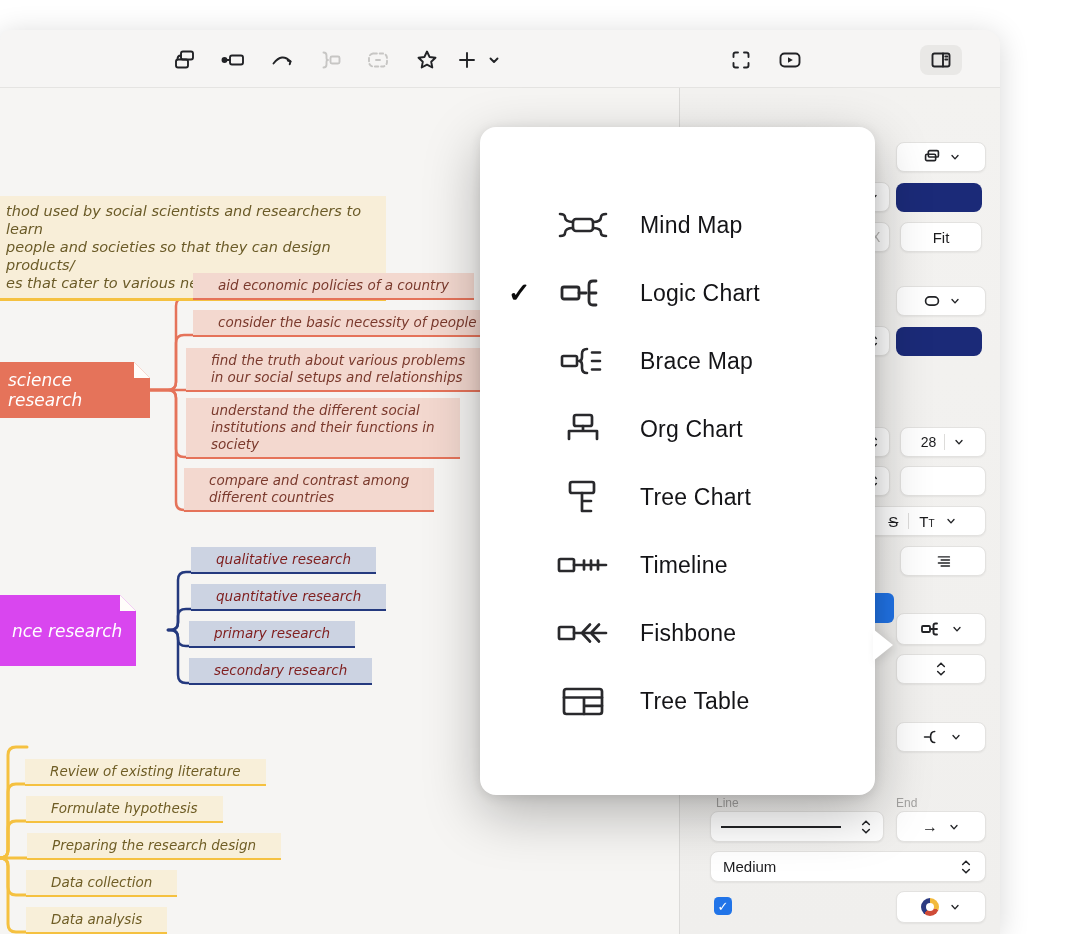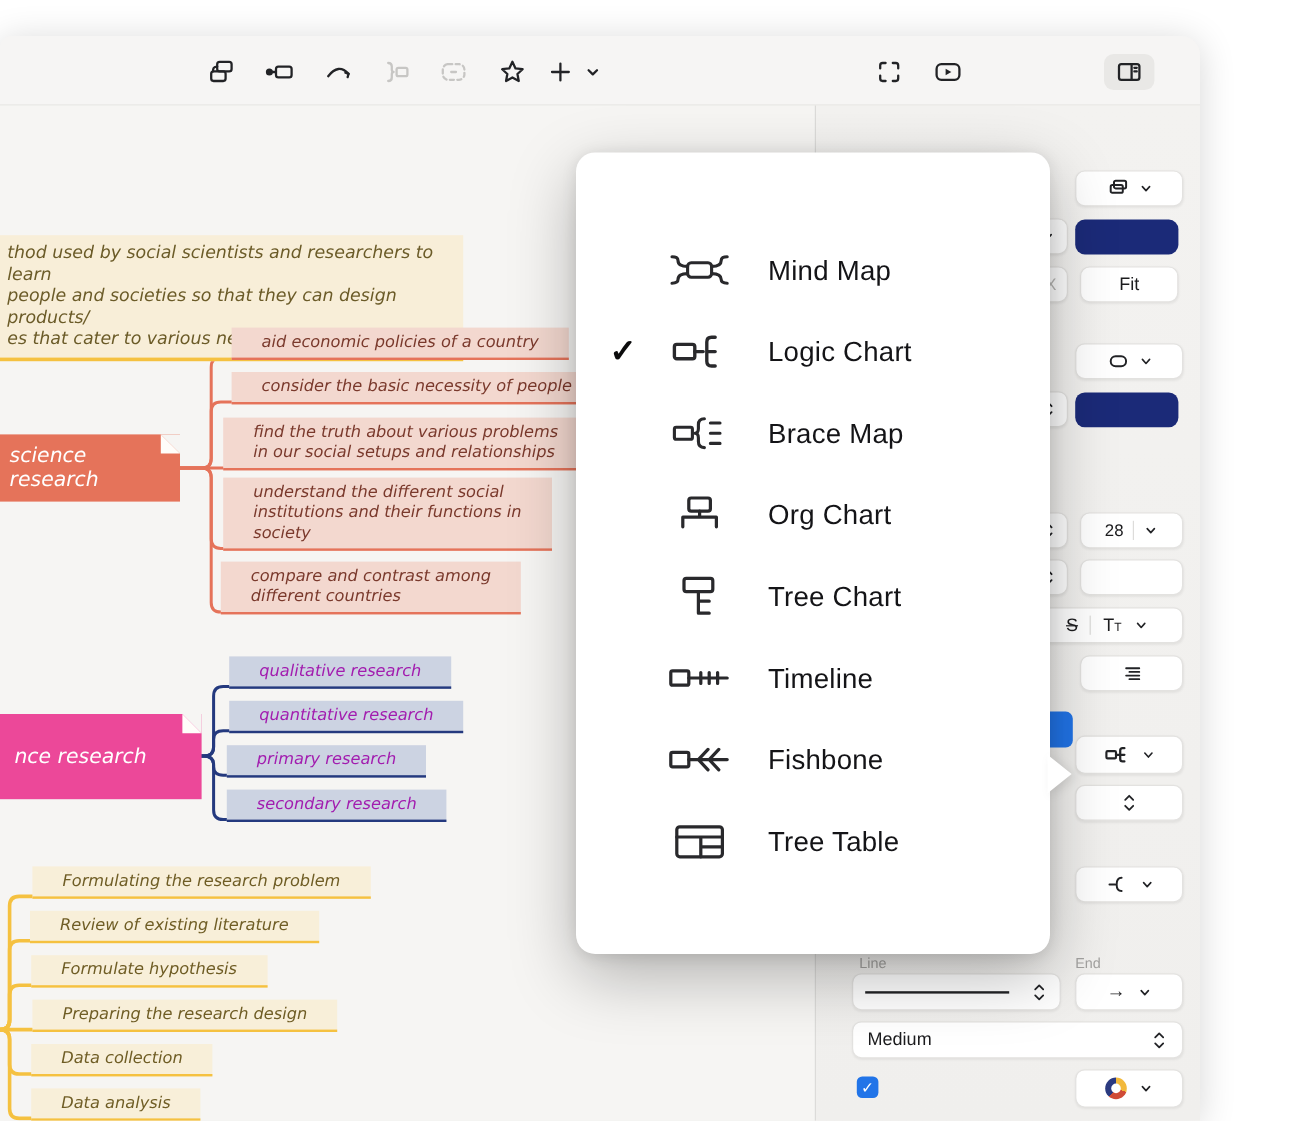--- a/index.html
+++ b/index.html
@@ -27,26 +27,26 @@
   .note { position:absolute; left:0; top:108px; width:386px; background:#f8eed8;
           border-bottom:3px solid #f5c140; color:#6b5b28; font-size:14.5px; line-height:18px;
           padding:6px 10px 6px 6px; white-space:pre-line; }
 
   .parent { position:absolute; display:flex; align-items:center; color:#fff; font-size:17px; }
   .parent .fold-cut { position:absolute; top:0; right:0; width:0; height:0;
           border-top:16px solid #f6f5f3; border-left:16px solid transparent; }
   .parent .fold-flap { position:absolute; top:0; right:0; width:0; height:0;
           border-bottom:16px solid #fffdfa; border-right:16px solid transparent; }
   .parent.salmon { left:0; top:332px; width:150px; height:56px; background:#e5735a; padding-left:8px; }
-  .parent.blue   { left:0; top:565px; width:168px; height:71px; background:#ec4899; padding-left:12px; }
+  .parent.blue   { left:0; top:565px; width:136px; height:71px; background:#d946ef; padding-left:12px; }
 
   .child { position:absolute; font-size:13.5px; line-height:17px; padding:4px 25px;
            white-space:pre-line; width:max-content; }
   .child.salmon { background:#f3d8cf; color:#7a392c; border-bottom:2.5px solid #e5735a; }
-  .child.blue   { background:#ccd3e2; color:#a21caf; border-bottom:2.5px solid #24397e; }
+  .child.blue   { background:#ccd3e2; color:#7f1d1d; border-bottom:2.5px solid #24397e; }
   .child.yellow { background:#f8efd9; color:#6f5d25; border-bottom:2.5px solid #f5c140; }
 
   
   #sidebar { position:absolute; left:679px; top:58px; width:321px; height:846px;
              background:linear-gradient(180deg,#f3f2f0 0%,#f0efed 100%); border-left:1px solid #dcdbd9; }
   .sb-pill { position:absolute; background:#fff; border:1px solid #e3e2e0; border-radius:8px;
              box-shadow:0 1px 2px rgba(0,0,0,.06); display:flex; align-items:center; justify-content:center;
              font-size:14px; color:#1c1c1e; gap:6px; }
   .sb-pill svg { stroke:#222326; fill:none; stroke-width:1.8; stroke-linecap:round; stroke-linejoin:round; }
   .swatch-navy { position:absolute; background:#1b2a78; border-radius:8px; }
@@ -192,21 +192,20 @@
     <div class="parent blue node-text" style="top:507px">
       <span>nce research</span>
       <span class="fold-cut"></span>
       <span class="fold-flap"></span>
     </div>
     <div class="child blue node-text" style="left:191px; top:459px">qualitative research</div>
     <div class="child blue node-text" style="left:191px; top:496px">quantitative research</div>
     <div class="child blue node-text" style="left:189px; top:533px">primary research</div>
     <div class="child blue node-text" style="left:189px; top:570px">secondary research</div>
 
-    <div class="child yellow node-text" style="left:27px; top:634px">Formulating the research problem</div>
     <div class="child yellow node-text" style="left:25px; top:671px">Review of existing literature</div>
     <div class="child yellow node-text" style="left:26px; top:708px">Formulate hypothesis</div>
     <div class="child yellow node-text" style="left:27px; top:745px">Preparing the research design</div>
     <div class="child yellow node-text" style="left:26px; top:782px">Data collection</div>
     <div class="child yellow node-text" style="left:26px; top:819px">Data analysis</div>
   </div>
 
   <div id="sidebar">
 
     <div class="abs" style="left:18px; top:0; width:60px; height:11px; background:#2174e8; border-radius:6px 6px 0 0;"></div>

